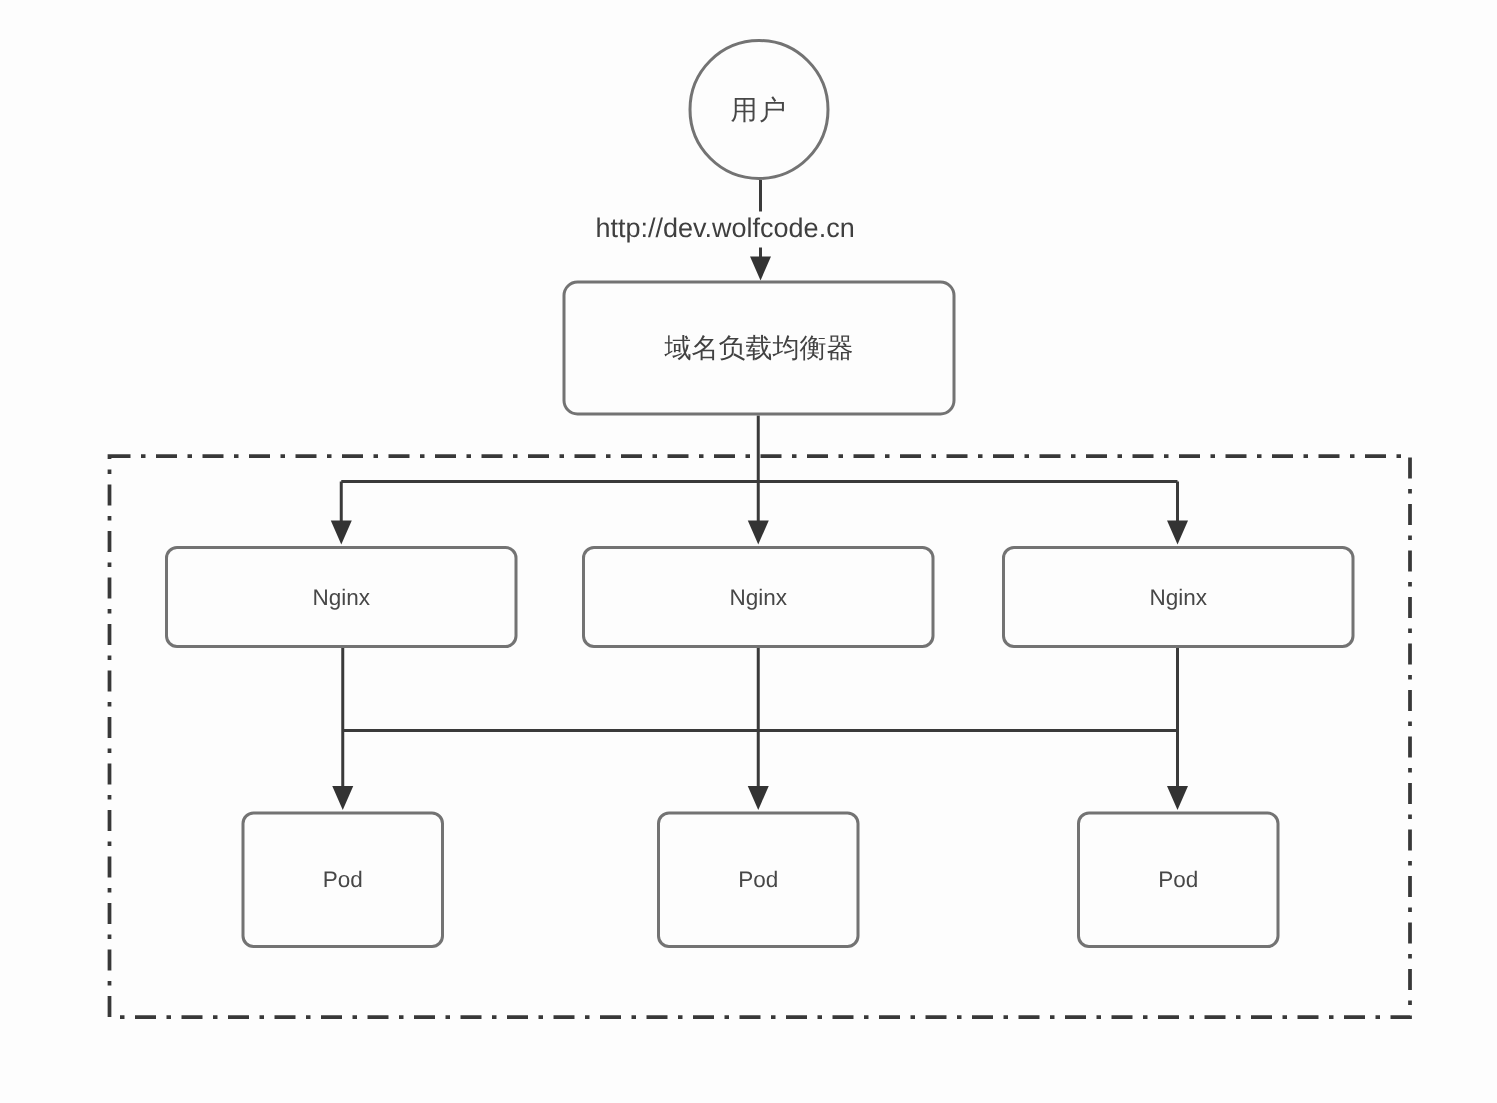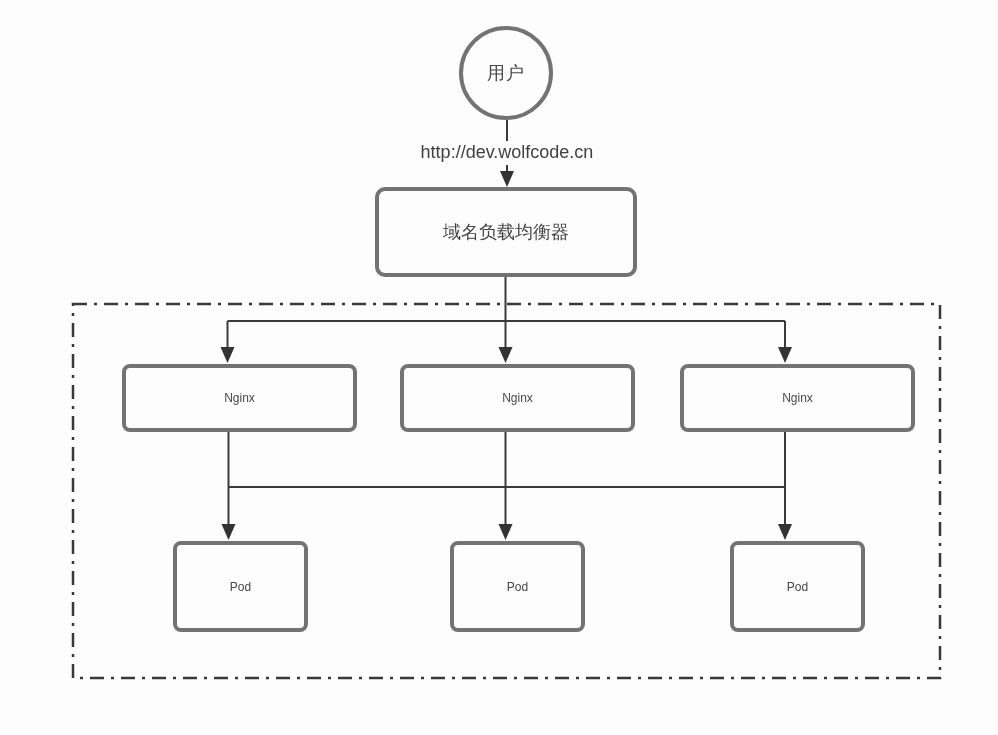--- a/index.html
+++ b/index.html
@@ -18,52 +18,51 @@
   .wires {
     position: absolute;
     left: 0;
     top: 0;
     width: 998px;
     height: 735px;
   }
   .node {
     position: absolute;
     box-sizing: border-box;
-    border: 4px solid #737373;
+    border: 2px solid #737373;
     background: #fdfdfd;
     display: flex;
     flex-direction: column;
     align-items: center;
     justify-content: center;
     color: #474747;
     text-align: center;
   }
   .circle {
     border-radius: 50%;
     font-size: 18px;
     letter-spacing: 1px;
   }
   .box {
     border-radius: 8px;
-    font-size: 12px;
-    margin-left: 12px;
+    font-size: 15px;
   }
   .lb {
     border-radius: 10px;
     font-size: 18px;
     line-height: 28px;
     color: #424242;
   }
   .label {
     position: absolute;
     color: #3f3f3f;
   }
   .url {
     font-size: 18px;
-    text-align: center;
+    text-align: left;
   }
   .intranet {
     font-size: 20px;
     letter-spacing: 1px;
     color: #383838;
   }
 </style>
 </head>
 <body>
 

